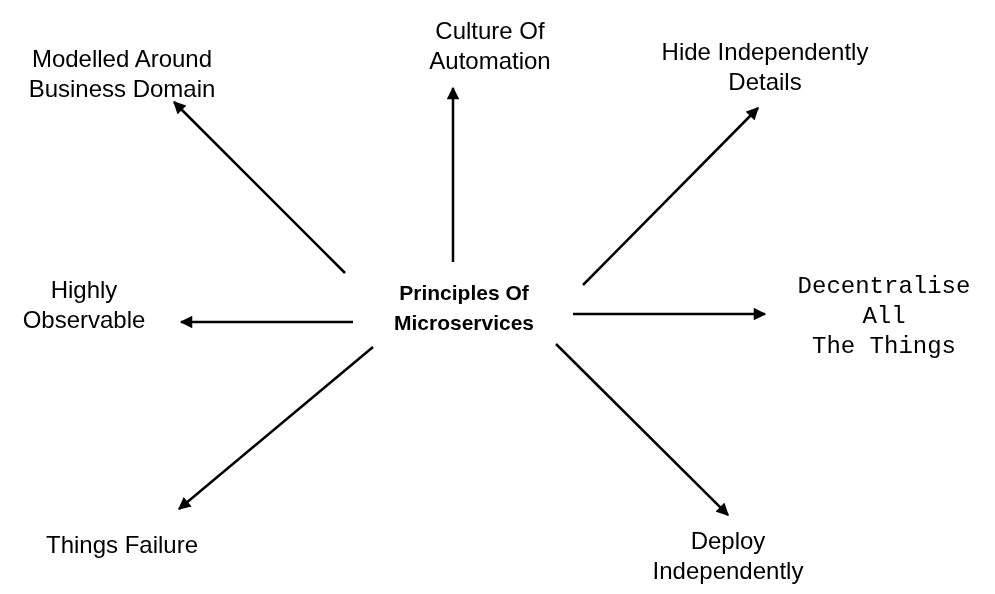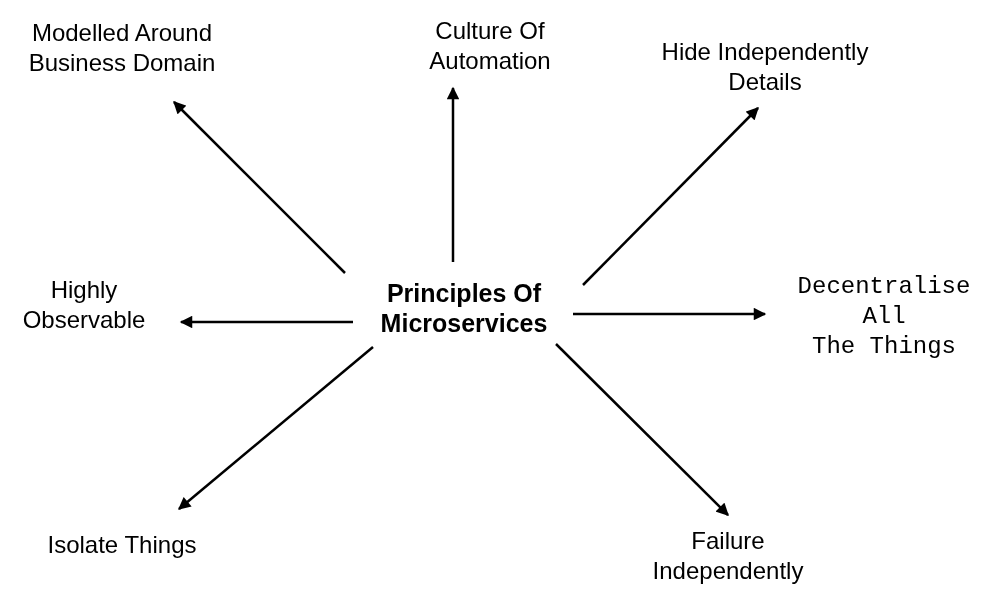--- a/index.html
+++ b/index.html
@@ -27,21 +27,21 @@
     transform: translate(-50%, -50%);
     text-align: center;
     white-space: pre-line;
     font-size: 24px;
     line-height: 30px;
     color: #000000;
     user-select: none;
   }
   .node.center {
     font-weight: bold;
-    font-size: 25px;
+    font-size: 21px;
   }
 </style>
 </head>
 <body>
 
 <div class="stage">
   <svg viewBox="0 0 995 594" xmlns="http://www.w3.org/2000/svg">
     <defs>
       <marker id="arrowhead" viewBox="0 0 10 10" refX="9" refY="5" markerWidth="5.5" markerHeight="5" orient="auto-start-reverse">
         <path d="M 0 0 L 10 5 L 0 10 z"></path>
@@ -53,27 +53,27 @@
         <line x1="583" y1="285" x2="758" y2="108" stroke="#000000" stroke-width="2.5" marker-end="url(#arrowhead)"></line>
         <line x1="573" y1="314" x2="765" y2="314" stroke="#000000" stroke-width="2.5" marker-end="url(#arrowhead)"></line>
         <line x1="353" y1="322" x2="181" y2="322" stroke="#000000" stroke-width="2.5" marker-end="url(#arrowhead)"></line>
         <line x1="373" y1="347" x2="179" y2="509" stroke="#000000" stroke-width="2.5" marker-end="url(#arrowhead)"></line>
         <line x1="556" y1="344" x2="728" y2="515" stroke="#000000" stroke-width="2.5" marker-end="url(#arrowhead)"></line>
       </g>
   </svg>
   <div id="node-layer">
       <div class="node center" style="left: 464px; top: 308px;">Principles Of
 Microservices</div>
-      <div class="node" style="left: 122px; top: 48px;">Modelled Around
+      <div class="node" style="left: 122px; top: 74px;">Modelled Around
 Business Domain</div>
       <div class="node" style="left: 450px; top: 46px; margin-left: 40px;">Culture Of
 Automation</div>
       <div class="node" style="left: 765px; top: 67px;">Hide Independently
 Details</div>
       <div class="node" style="left: 884px; top: 317px; font-family: Liberation Mono, monospace;">Decentralise All
 The Things</div>
-      <div class="node" style="left: 728px; top: 556px;">Failure
+      <div class="node" style="left: 728px; top: 556px;">Deploy
 Independently</div>
-      <div class="node" style="left: 122px; top: 545px;">Isolate Things</div>
+      <div class="node" style="left: 122px; top: 545px;">Things Failure</div>
       <div class="node" style="left: 84px; top: 305px;">Highly
 Observable</div>
     </div>
 </div>
 
 </body></html>

